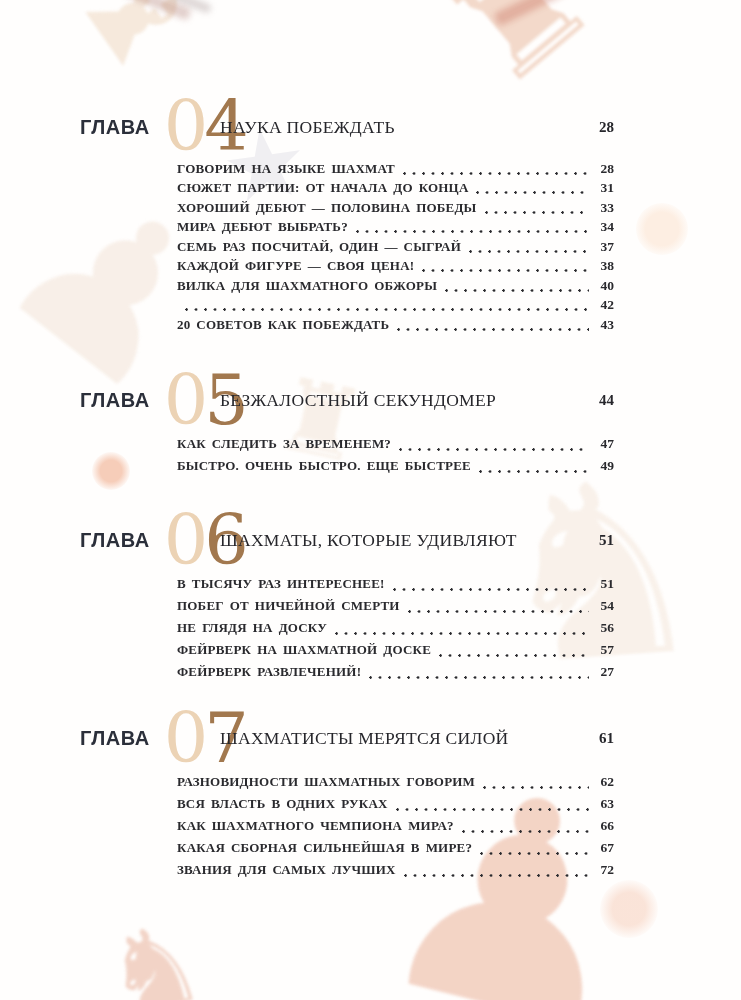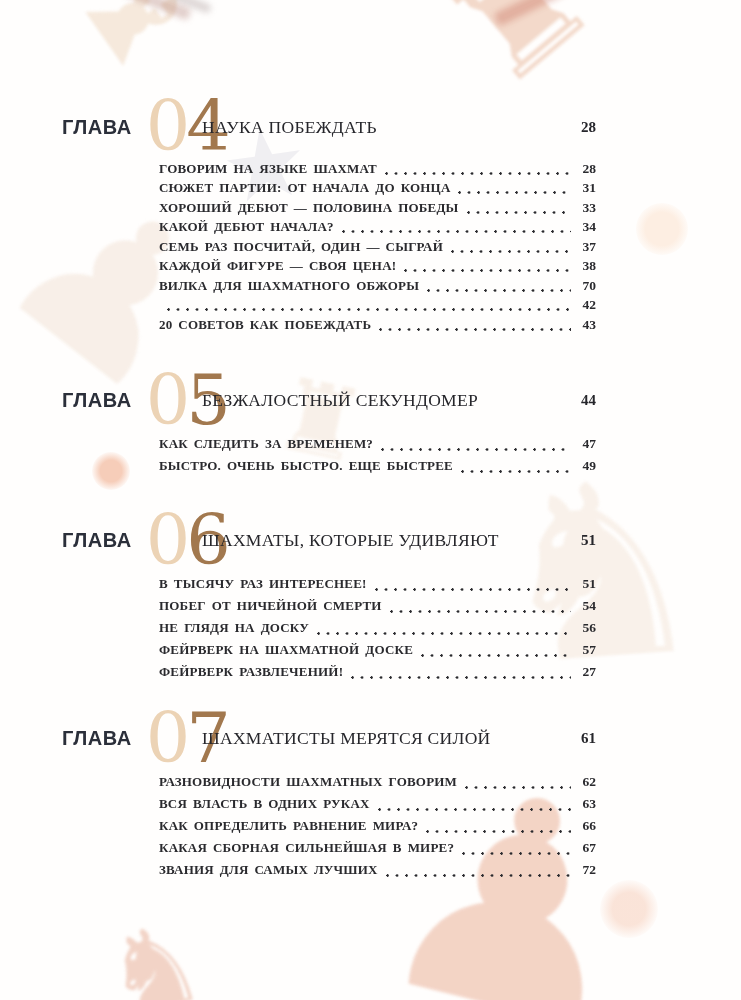--- a/index.html
+++ b/index.html
@@ -21,21 +21,21 @@
   .wm-pawn-left{left:18px;top:185px;font-size:210px;color:#f8efe8;transform:rotate(38deg);}
   .wm-rook-mid{left:275px;top:372px;font-size:100px;color:#f8efe7;opacity:.9;transform:rotate(12deg);}
   .wm-knight-right{left:492px;top:455px;font-size:240px;color:#f9f1ea;transform:rotate(-4deg);}
   .wm-pawn-br{left:385px;top:765px;font-size:290px;color:#f3d2c3;opacity:.95;transform:rotate(14deg);}
   .wm-knight-bl{left:105px;top:915px;font-size:110px;color:#efc9b9;opacity:.8;transform:rotate(-12deg);}
   .wm-circle{border-radius:50%;}
   .wm-circle-left{left:92px;top:452px;width:38px;height:38px;background:radial-gradient(circle,#f6cdb9 40%,rgba(246,205,185,0) 75%);}
   .wm-circle-right{left:636px;top:203px;width:52px;height:52px;background:radial-gradient(circle,#fdeee2 45%,rgba(253,238,226,0) 78%);}
   .wm-circle-br{left:600px;top:880px;width:58px;height:58px;background:radial-gradient(circle,#f9ddcf 40%,rgba(249,221,207,0) 75%);opacity:.8;}
   
-  .content{position:absolute;z-index:1;left:62px;top:95px;width:534px;}
+  .content{position:absolute;z-index:1;left:80px;top:95px;width:534px;}
   .chapter-header{display:flex;align-items:center;height:64px;}
   .chapter-id{width:140px;flex-shrink:0;display:flex;align-items:center;}
   .chapter-label{
     font-family:"Liberation Sans",sans-serif;font-weight:700;font-size:20px;
     color:var(--label-text,#2b2f3a);letter-spacing:.5px;
   }
   .chapter-number{
     font-family:"DejaVu Serif",serif;font-weight:400;font-size:70px;line-height:.85;
     letter-spacing:-4px;margin-left:14px;white-space:nowrap;
   }
@@ -105,38 +105,38 @@
             <span class="sec-title">СЮЖЕТ ПАРТИИ: ОТ НАЧАЛА ДО КОНЦА</span>
             <span class="dots"></span>
             <span class="sec-page">31</span>
           </div>
         <div class="toc-row">
             <span class="sec-title">ХОРОШИЙ ДЕБЮТ — ПОЛОВИНА ПОБЕДЫ</span>
             <span class="dots"></span>
             <span class="sec-page">33</span>
           </div>
         <div class="toc-row">
-            <span class="sec-title">КАКОЙ ДЕБЮТ НАЧАЛА?</span>
+            <span class="sec-title">МИРА ДЕБЮТ ВЫБРАТЬ?</span>
             <span class="dots"></span>
             <span class="sec-page">34</span>
           </div>
         <div class="toc-row">
             <span class="sec-title">СЕМЬ РАЗ ПОСЧИТАЙ, ОДИН — СЫГРАЙ</span>
             <span class="dots"></span>
             <span class="sec-page">37</span>
           </div>
         <div class="toc-row">
             <span class="sec-title">КАЖДОЙ ФИГУРЕ — СВОЯ ЦЕНА!</span>
             <span class="dots"></span>
             <span class="sec-page">38</span>
           </div>
         <div class="toc-row">
             <span class="sec-title">ВИЛКА ДЛЯ ШАХМАТНОГО ОБЖОРЫ</span>
             <span class="dots"></span>
-            <span class="sec-page">70</span>
+            <span class="sec-page">40</span>
           </div>
         <div class="toc-row">
             <span class="dots"></span>
             <span class="sec-page">42</span>
           </div>
         <div class="toc-row">
             <span class="sec-title">20 СОВЕТОВ КАК ПОБЕЖДАТЬ</span>
             <span class="dots"></span>
             <span class="sec-page">43</span>
           </div>
@@ -218,21 +218,21 @@
             <span class="sec-title">РАЗНОВИДНОСТИ ШАХМАТНЫХ ГОВОРИМ</span>
             <span class="dots"></span>
             <span class="sec-page">62</span>
           </div>
         <div class="toc-row">
             <span class="sec-title">ВСЯ ВЛАСТЬ В ОДНИХ РУКАХ</span>
             <span class="dots"></span>
             <span class="sec-page">63</span>
           </div>
         <div class="toc-row">
-            <span class="sec-title">КАК ОПРЕДЕЛИТЬ РАВНЕНИЕ МИРА?</span>
+            <span class="sec-title">КАК ШАХМАТНОГО ЧЕМПИОНА МИРА?</span>
             <span class="dots"></span>
             <span class="sec-page">66</span>
           </div>
         <div class="toc-row">
             <span class="sec-title">КАКАЯ СБОРНАЯ СИЛЬНЕЙШАЯ В МИРЕ?</span>
             <span class="dots"></span>
             <span class="sec-page">67</span>
           </div>
         <div class="toc-row">
             <span class="sec-title">ЗВАНИЯ ДЛЯ САМЫХ ЛУЧШИХ</span>

